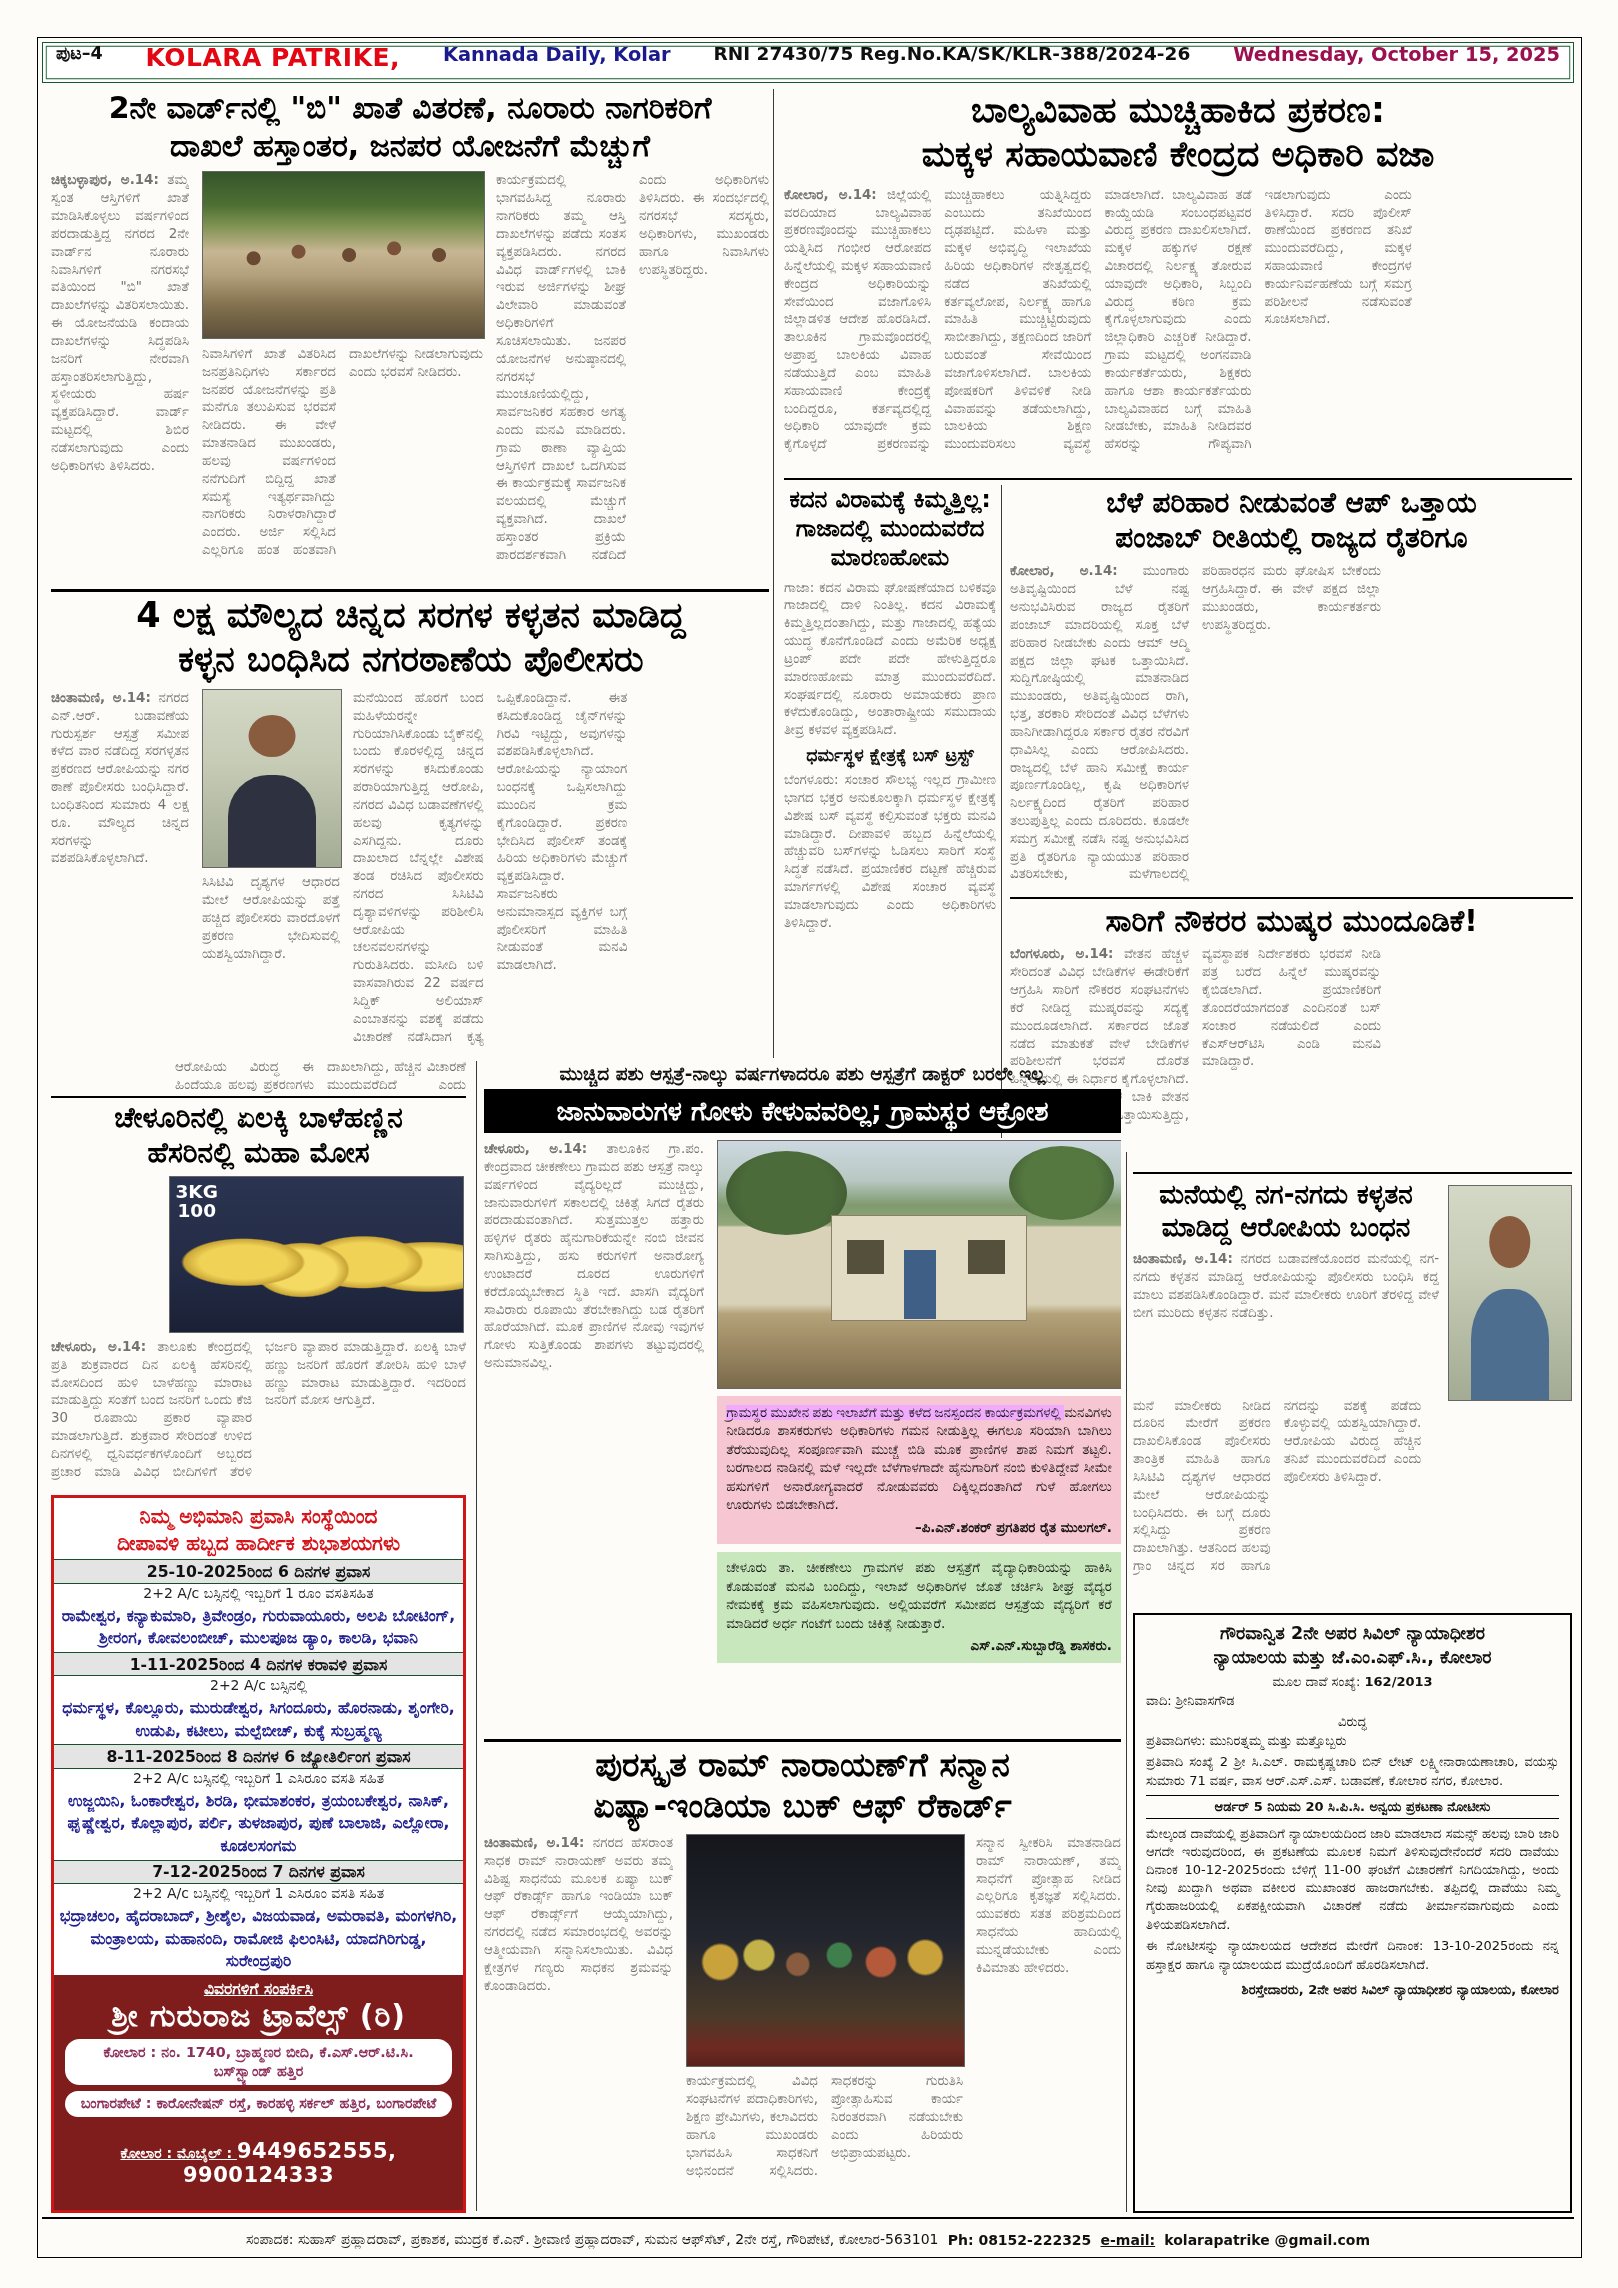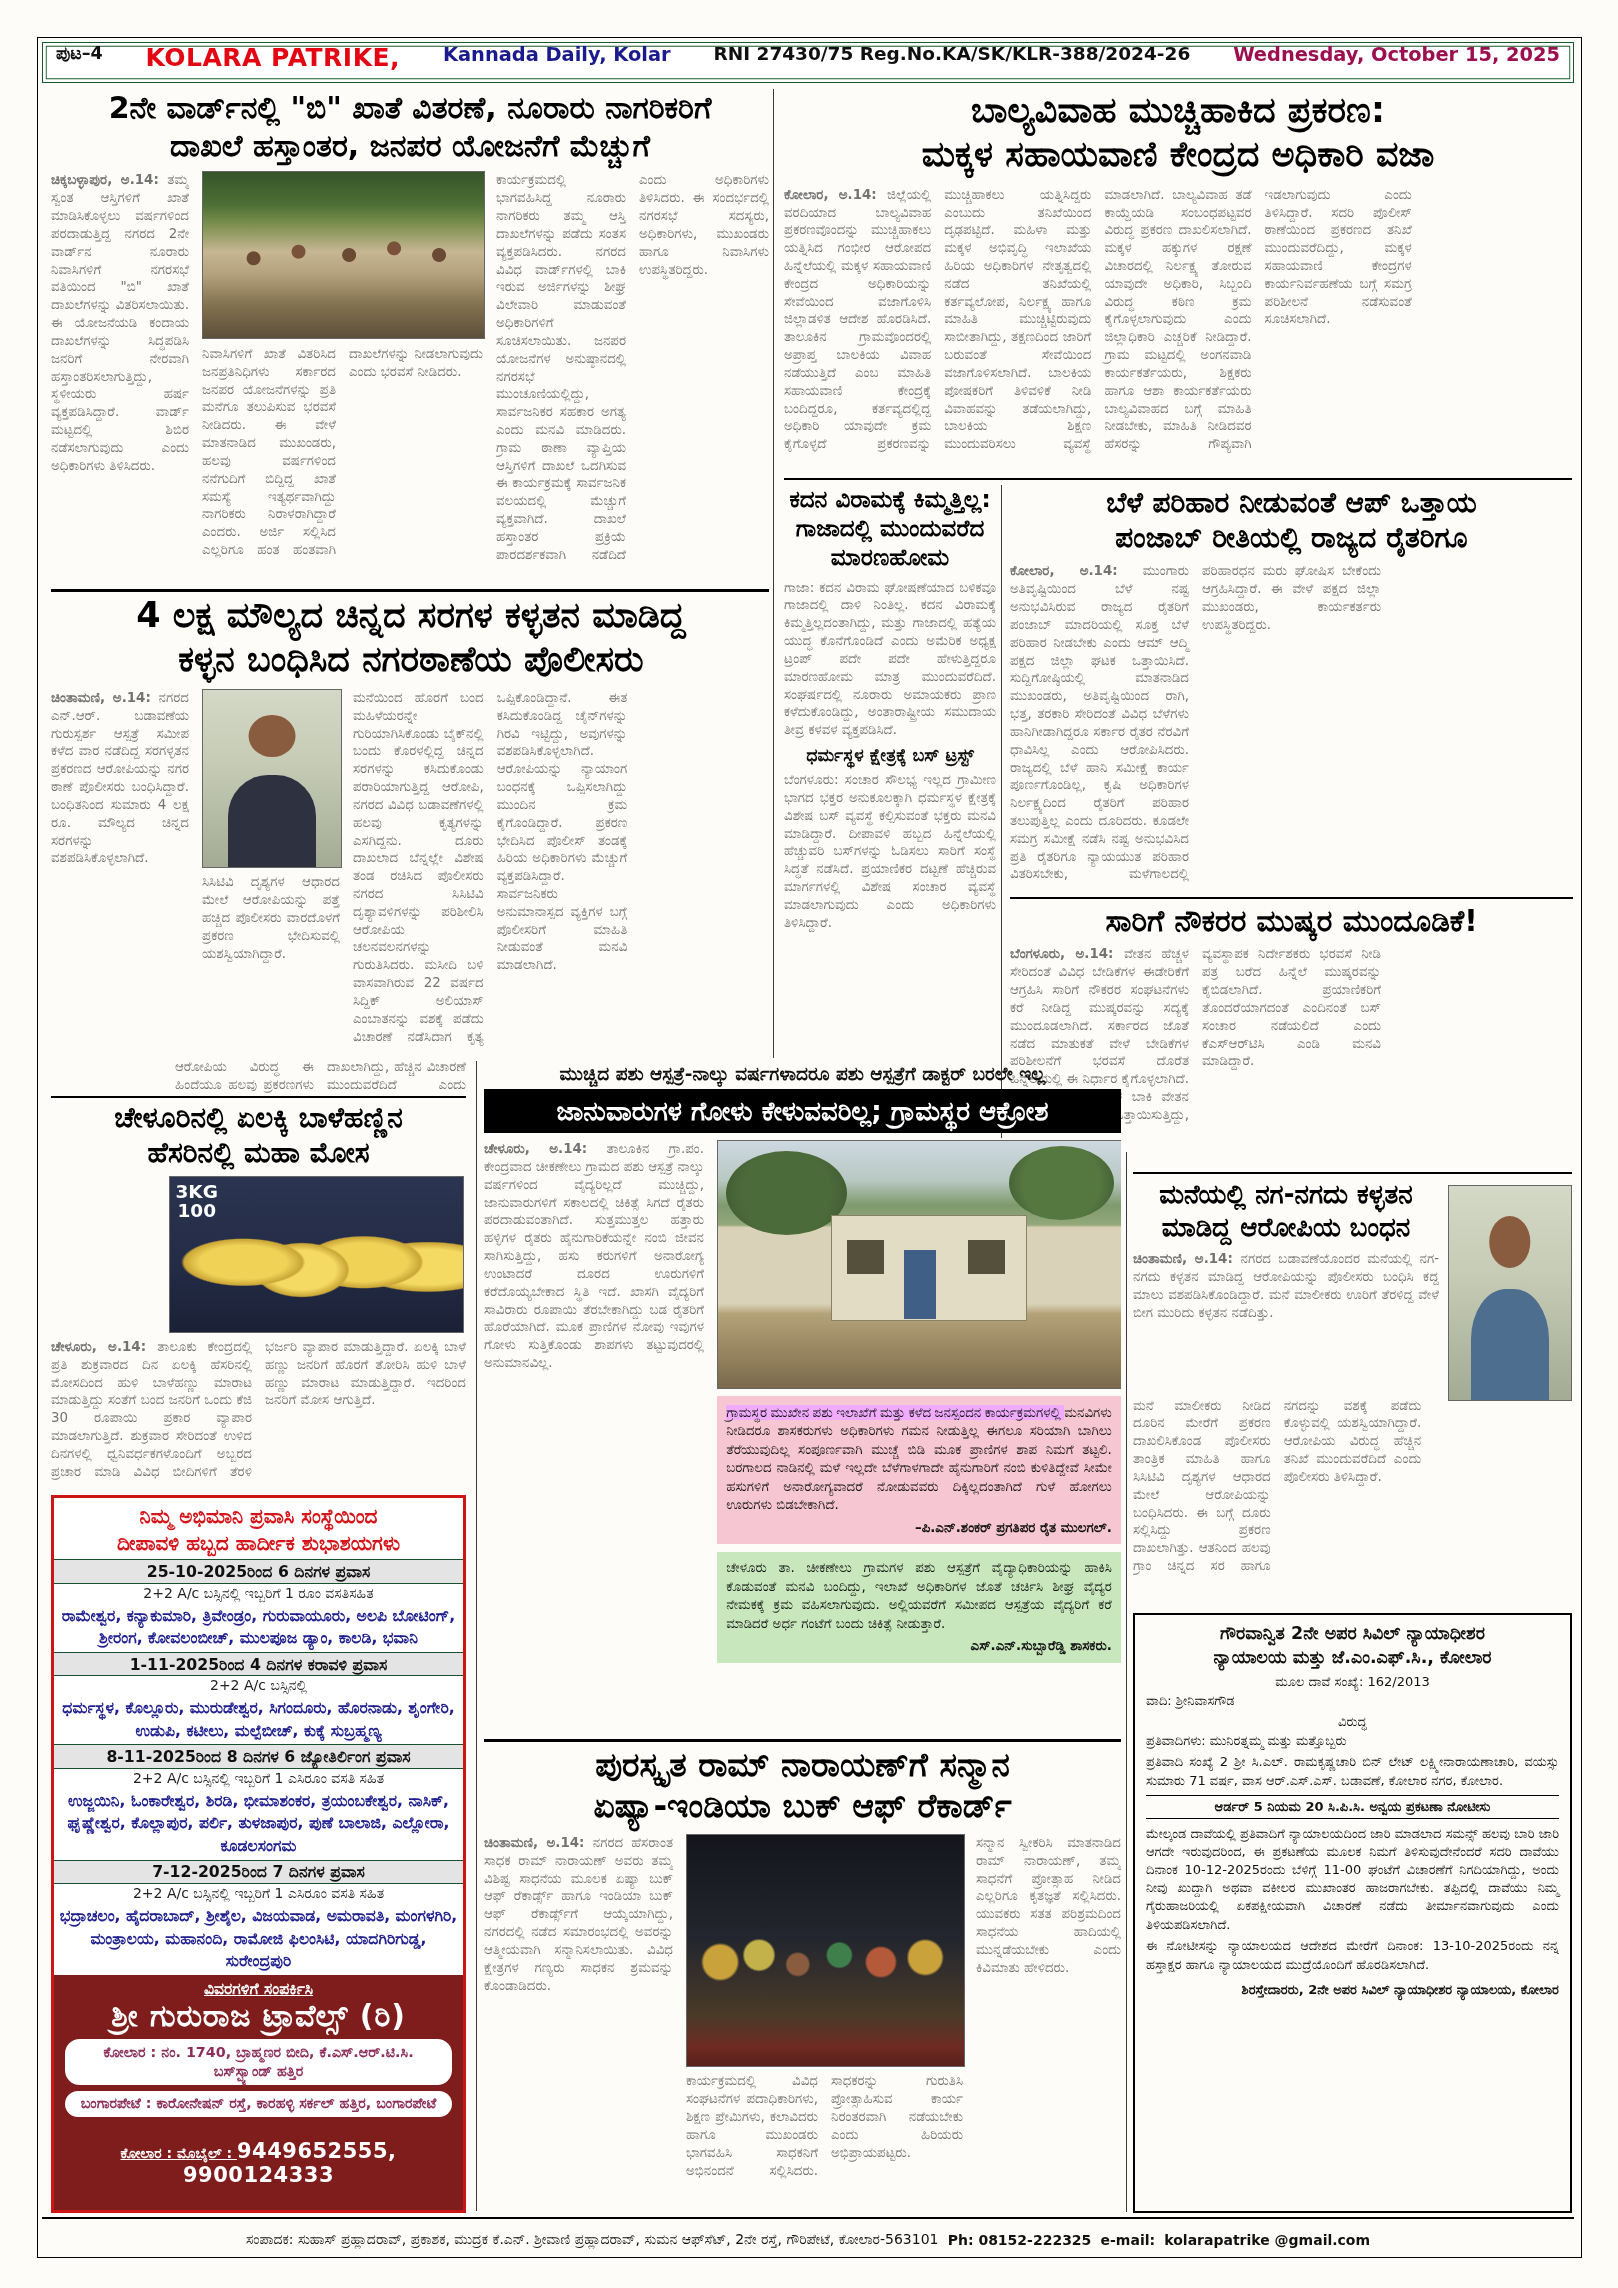--- a/index.html
+++ b/index.html
@@ -84,29 +84,29 @@
   .ad-agency{text-align:center;font-weight:bold;font-size:30px;letter-spacing:0.9px;line-height:1.2;}
   .ad-addr{background:#fff;color:#8c2f5b;border-radius:14.8px;margin:5.5px 11px 0;padding:3.7px 9.2px;text-align:center;font-weight:bold;font-size:14.3px;line-height:1.35;}
   .ad-phone{text-align:center;margin-top:22px;}
   .ad-phone .lbl{font-weight:bold;font-size:14px;text-decoration:underline;}
   .ad-phone .num{font-weight:bold;font-size:21px;letter-spacing:0.5px;}
 
   
   #notice{left:1133px;top:1613px;width:439px;height:600px;border:2.8px solid #000;box-sizing:border-box;padding:7.4px 11px;overflow:hidden;font-size:13px;line-height:1.4;}
   .notice-court{font-weight:bold;text-align:center;font-size:17.5px;line-height:1.35;}
   .notice-center{text-align:center;margin-top:3.7px;}
-  .notice-bold{font-weight:normal;}
+  .notice-bold{font-weight:bold;}
   .notice-sub{font-weight:bold;text-align:center;border-top:0.9px solid #000;border-bottom:0.9px solid #000;margin:5.5px 0;padding:1.8px 0;}
   .notice-para{text-align:justify;margin-top:3.7px;}
   .notice-sign{text-align:right;font-weight:bold;margin-top:7.4px;}
 
   
   #footer{left:42px;top:2217px;width:1532px;height:41px;border-top:2.8px solid #000;display:flex;align-items:center;justify-content:center;gap:9.2px;font-size:14px;}
   #footer .ph{font-weight:bold;}
-  #footer .em-l{font-weight:bold;}
+  #footer .em-l{font-weight:bold;text-decoration:underline;}
   #footer .em{font-weight:bold;}
 </style>
 </head>
 <body>
 
 <div id="page">
   <div id="frame" class="abs"></div>
 
   <div id="masthead" class="abs">
     <span class="mh-page">ಪುಟ–4</span>

